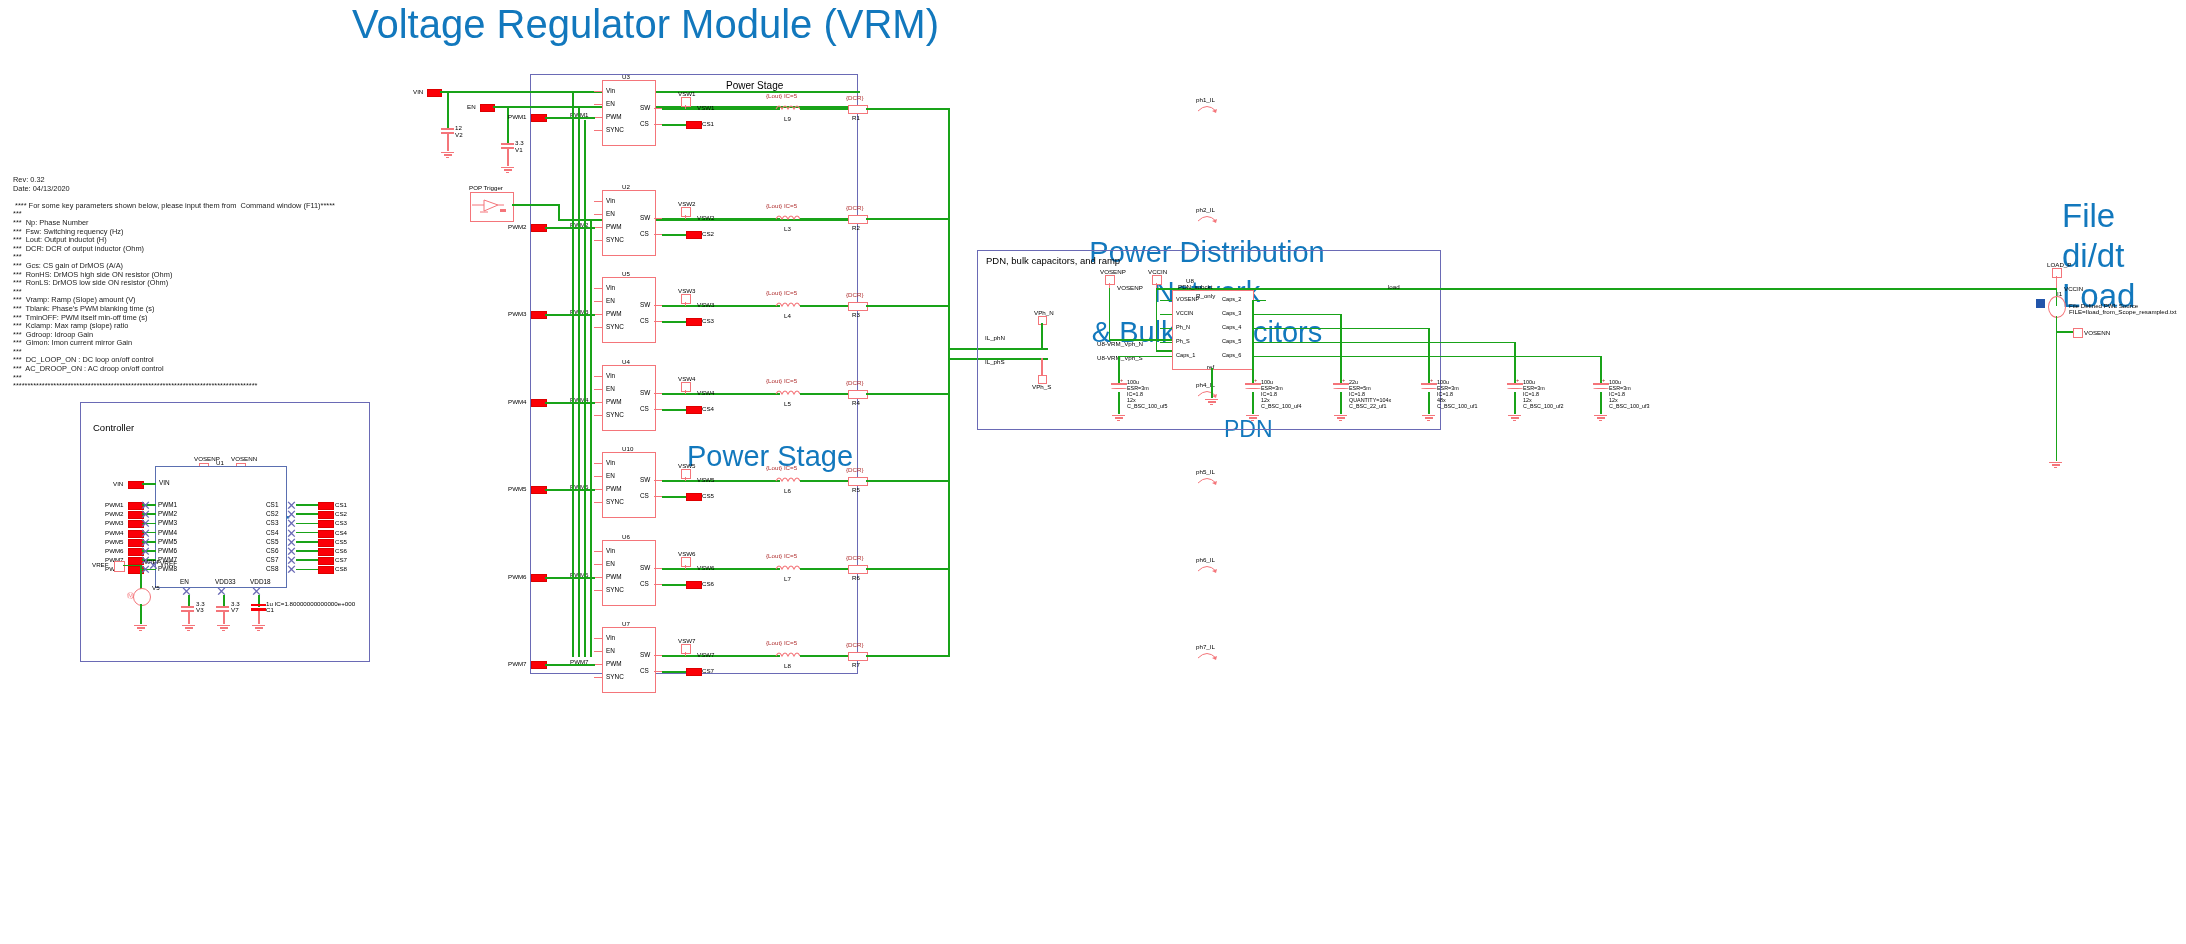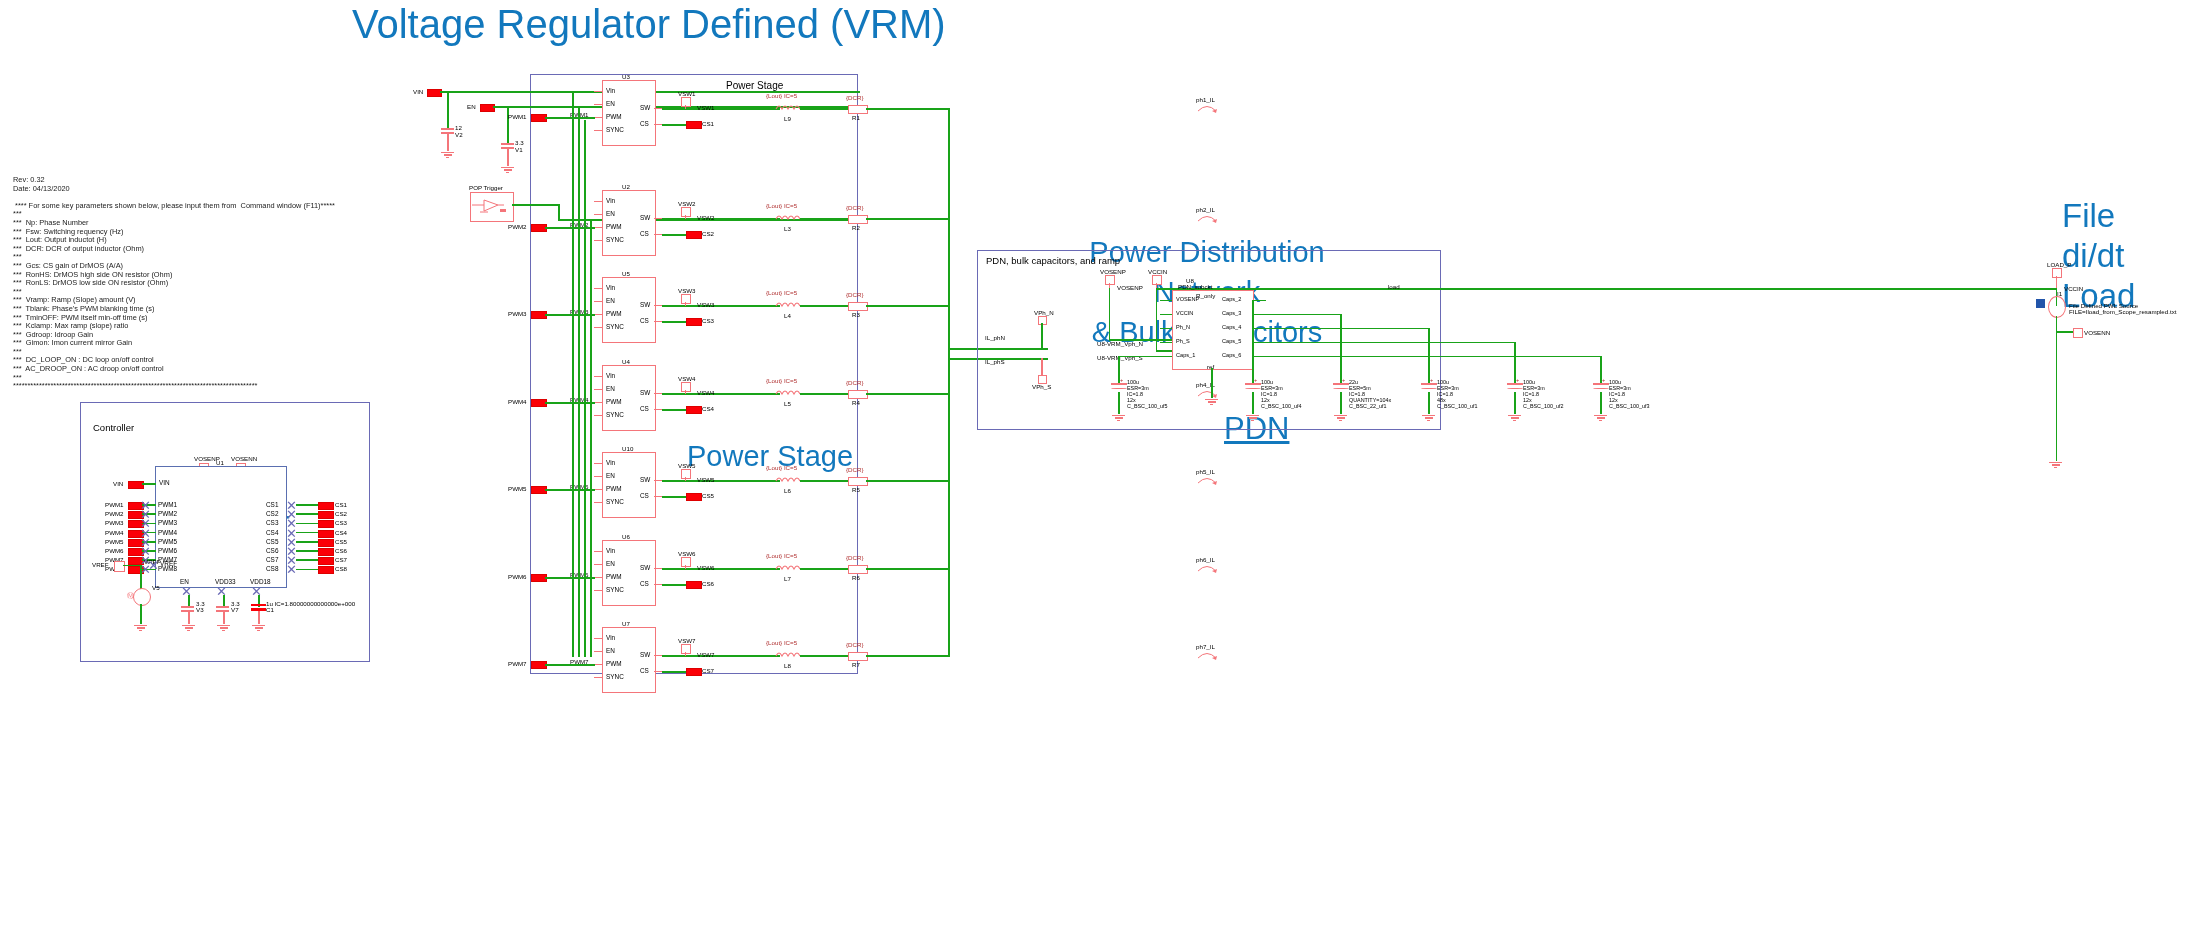--- a/index.html
+++ b/index.html
@@ -5,21 +5,21 @@
   html,body{margin:0;padding:0;background:#ffffff;}
   body{width:2186px;height:944px;position:relative;overflow:hidden;
        font-family:"Liberation Sans","DejaVu Sans",sans-serif;color:#000;}
   .abs{position:absolute;}
   
   .hdr{color:#1278bd;font-weight:400;letter-spacing:0px;white-space:pre;}
   #title-vrm{left:352px;top:2px;font-size:40px;line-height:44px;}
   #title-controller{left:164px;top:506px;font-size:29px;line-height:33px;}
   #title-powerstage{left:687px;top:440px;font-size:29px;line-height:33px;}
   #title-pdn-bulk{left:1042px;top:232px;font-size:29px;line-height:40px;text-align:center;width:330px;}
-  #title-pdn{left:1224px;top:416px;font-size:31px;line-height:26px;text-decoration:underline;}
+  #title-pdn{left:1224px;top:416px;font-size:23px;line-height:26px;}
   #title-load{left:2062px;top:196px;font-size:33px;line-height:40px;}
   
   #notes{left:13px;top:176px;font-size:7.4px;line-height:8.6px;white-space:pre;
          font-family:"Liberation Sans","DejaVu Sans",sans-serif;color:#1a1a1a;}
   
   .frame{border:1.4px solid #6a6ab5;background:transparent;}
   #frame-controller{left:80px;top:402px;width:288px;height:258px;}
   #frame-powerstage{left:530px;top:74px;width:326px;height:598px;}
   #frame-pdn{left:977px;top:250px;width:462px;height:178px;}
   .frame-label{font-size:9.5px;color:#000;}
@@ -41,21 +41,21 @@
   .capsym i{display:block;background:#f4757a;margin:0 auto;}
   .capsym i:nth-child(1){width:13px;height:1.6px;}
   .capsym i:nth-child(2){width:13px;height:1.6px;margin-top:2.4px;}
   .srccirc{position:absolute;border:1.3px solid #f4757a;border-radius:50%;}
   .xcross{position:absolute;color:#6a6ab5;font-size:13px;line-height:13px;}
   svg{position:absolute;overflow:visible;}
 </style>
 </head>
 <body>
 
-<div class="abs hdr" id="title-vrm">Voltage Regulator Defined (VRM)</div>
+<div class="abs hdr" id="title-vrm">Voltage Regulator Module (VRM)</div>
 <div class="abs hdr" id="title-controller">Controller</div>
 <div class="abs hdr" id="title-powerstage">Power Stage</div>
 <div class="abs hdr" id="title-pdn-bulk" style="white-space:pre-line;">Power Distribution Network
 &amp; Bulk Capacitors</div>
 <div class="abs hdr" id="title-pdn">PDN</div>
 <div class="abs hdr" id="title-load" style="white-space:pre-line;">File
 di/dt
 Load</div>
 
 <div class="abs" id="notes">Rev: 0.32

